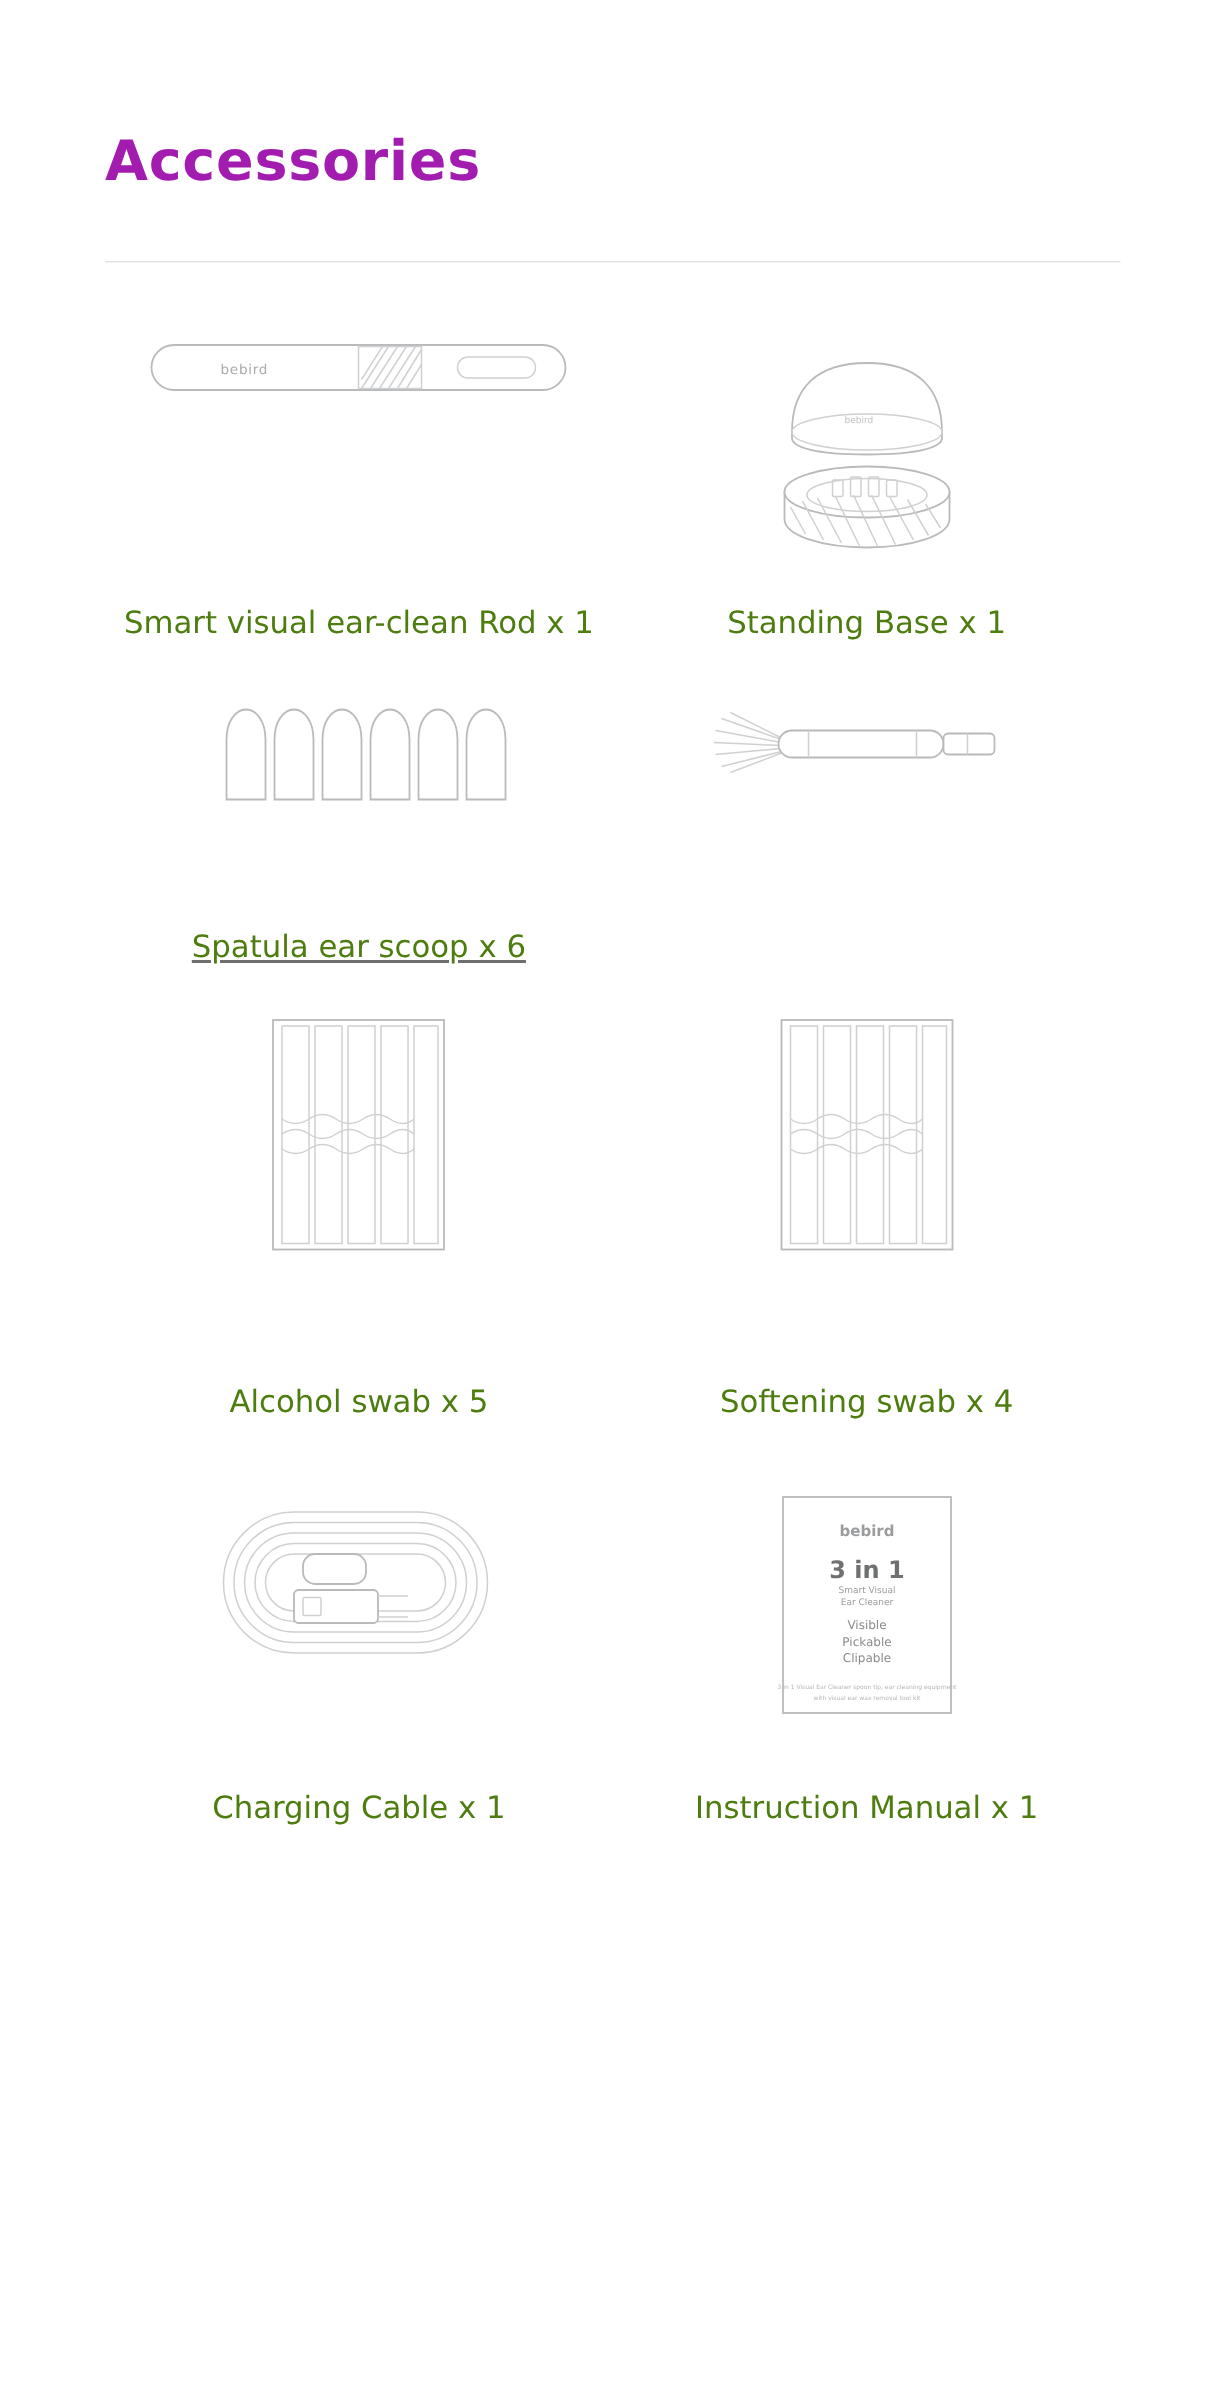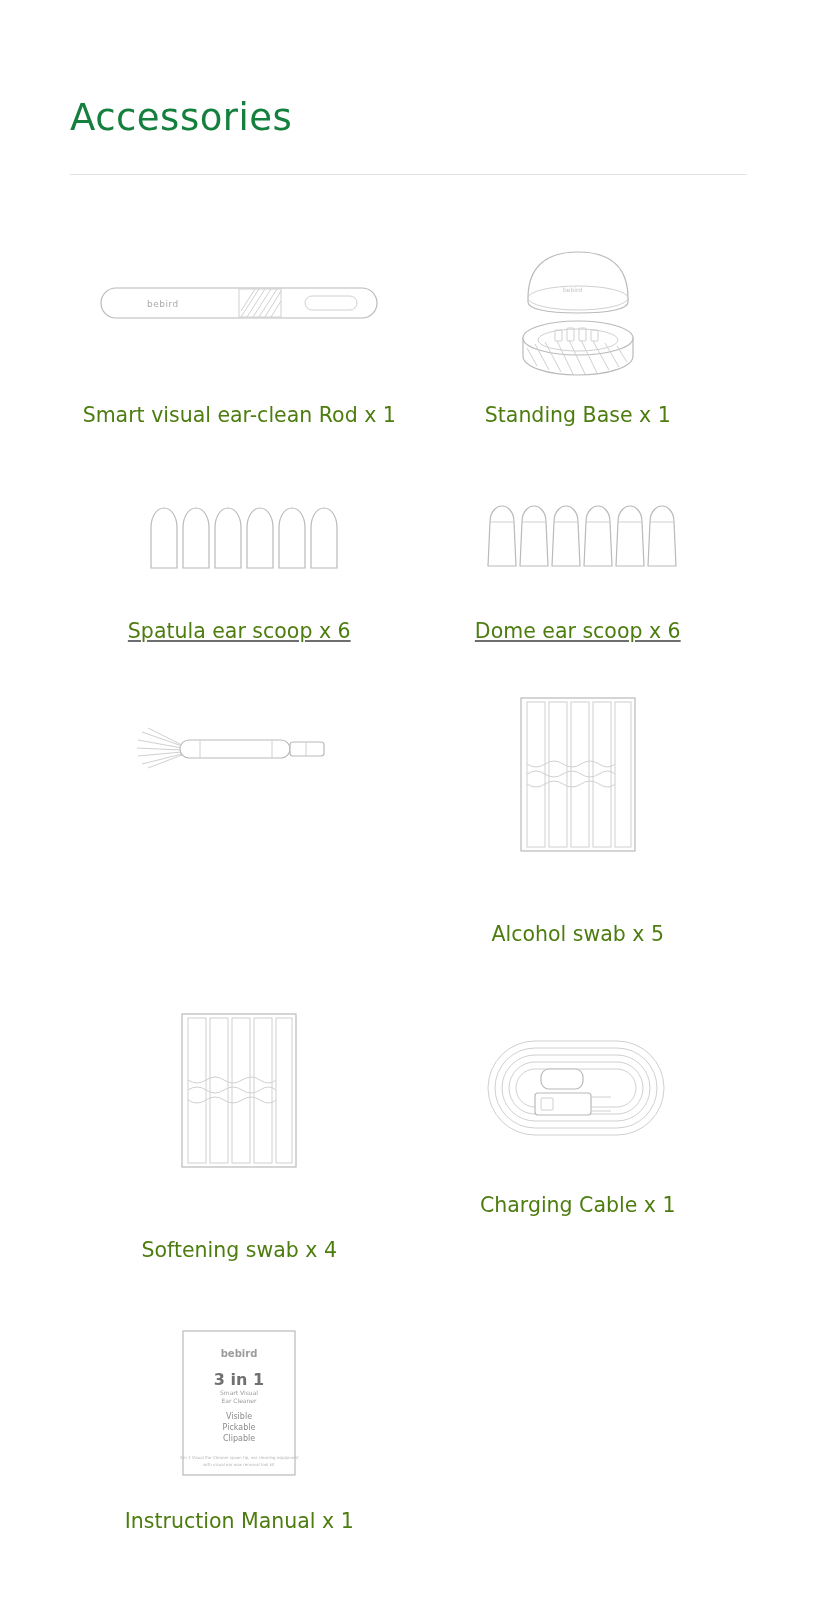--- a/index.html
+++ b/index.html
@@ -18,25 +18,25 @@
   }
   .page {
     width: 817px;
     height: 1600px;
     padding: 0;
     position: relative;
   }
   .title {
     position: absolute;
     left: 70px;
-    top: 96px;
+    top: 86px;
     font-size: 37px;
-    font-weight: normal;
+    font-weight: bold;
     letter-spacing: 0.5px;
-    color: #15803d;
+    color: #a21caf;
     font-family: "DejaVu Sans", "Liberation Sans", sans-serif;
   }
   .divider {
     position: absolute;
     left: 70px;
     top: 174px;
     width: 677px;
     height: 1px;
     background: #e3e3e3;
   }
@@ -50,21 +50,20 @@
   }
   .cell {
     width: 50%;
     display: flex;
     flex-direction: column;
     align-items: center;
     justify-content: flex-start;
   }
   .art {
     display: flex;
-    align-items: center;
     justify-content: center;
   }
   .caption {
     margin-top: 6px;
     font-size: 20.5px;
     color: #4d7c0f;
     text-align: center;
     line-height: 1.45;
     font-weight: 400;
   }
@@ -159,43 +158,20 @@
             <path d="M76 72 L76 32 C76 20 82 12 89 12 C96 12 102 20 102 32 L102 72 Z"></path>
             <path d="M108 72 L108 32 C108 20 114 12 121 12 C128 12 134 20 134 32 L134 72 Z"></path>
             <path d="M140 72 L140 32 C140 20 146 12 153 12 C160 12 166 20 166 32 L166 72 Z"></path>
             <path d="M172 72 L172 32 C172 20 178 12 185 12 C192 12 198 20 198 32 L198 72 Z"></path>
           </g>
         </svg>
       </div>
       <div class="caption">Spatula ear scoop x 6</div>
     </div>
 
-    <div class="cell row-scoop">
-      <div class="art">
-        <svg width="200" height="80" viewBox="0 0 200 80">
-          <g class="ln fillw">
-            <path d="M10 70 L12 26 C12 16 18 10 24 10 C30 10 36 16 36 26 L38 70 Z"></path>
-            <path d="M42 70 L44 26 C44 16 50 10 56 10 C62 10 68 16 68 26 L70 70 Z"></path>
-            <path d="M74 70 L76 26 C76 16 82 10 88 10 C94 10 100 16 100 26 L102 70 Z"></path>
-            <path d="M106 70 L108 26 C108 16 114 10 120 10 C126 10 132 16 132 26 L134 70 Z"></path>
-            <path d="M138 70 L140 26 C140 16 146 10 152 10 C158 10 164 16 164 26 L166 70 Z"></path>
-            <path d="M170 70 L172 26 C172 16 178 10 184 10 C190 10 196 16 196 26 L198 70 Z"></path>
-          </g>
-          <g class="ln-thin">
-            <line x1="12" y1="26" x2="36" y2="26"></line>
-            <line x1="44" y1="26" x2="68" y2="26"></line>
-            <line x1="76" y1="26" x2="100" y2="26"></line>
-            <line x1="108" y1="26" x2="132" y2="26"></line>
-            <line x1="140" y1="26" x2="164" y2="26"></line>
-            <line x1="172" y1="26" x2="196" y2="26"></line>
-          </g>
-        </svg>
-      </div>
-      <div class="caption">Dome ear scoop x 6</div>
-    </div>
 
 
     <div class="cell row-plug">
       <div class="art">
         <svg width="210" height="70" viewBox="0 0 210 70">
 
           <g class="ln-thin">
             <line x1="8" y1="18" x2="48" y2="32"></line>
             <line x1="4" y1="26" x2="48" y2="34"></line>
             <line x1="3" y1="34" x2="48" y2="36"></line>

